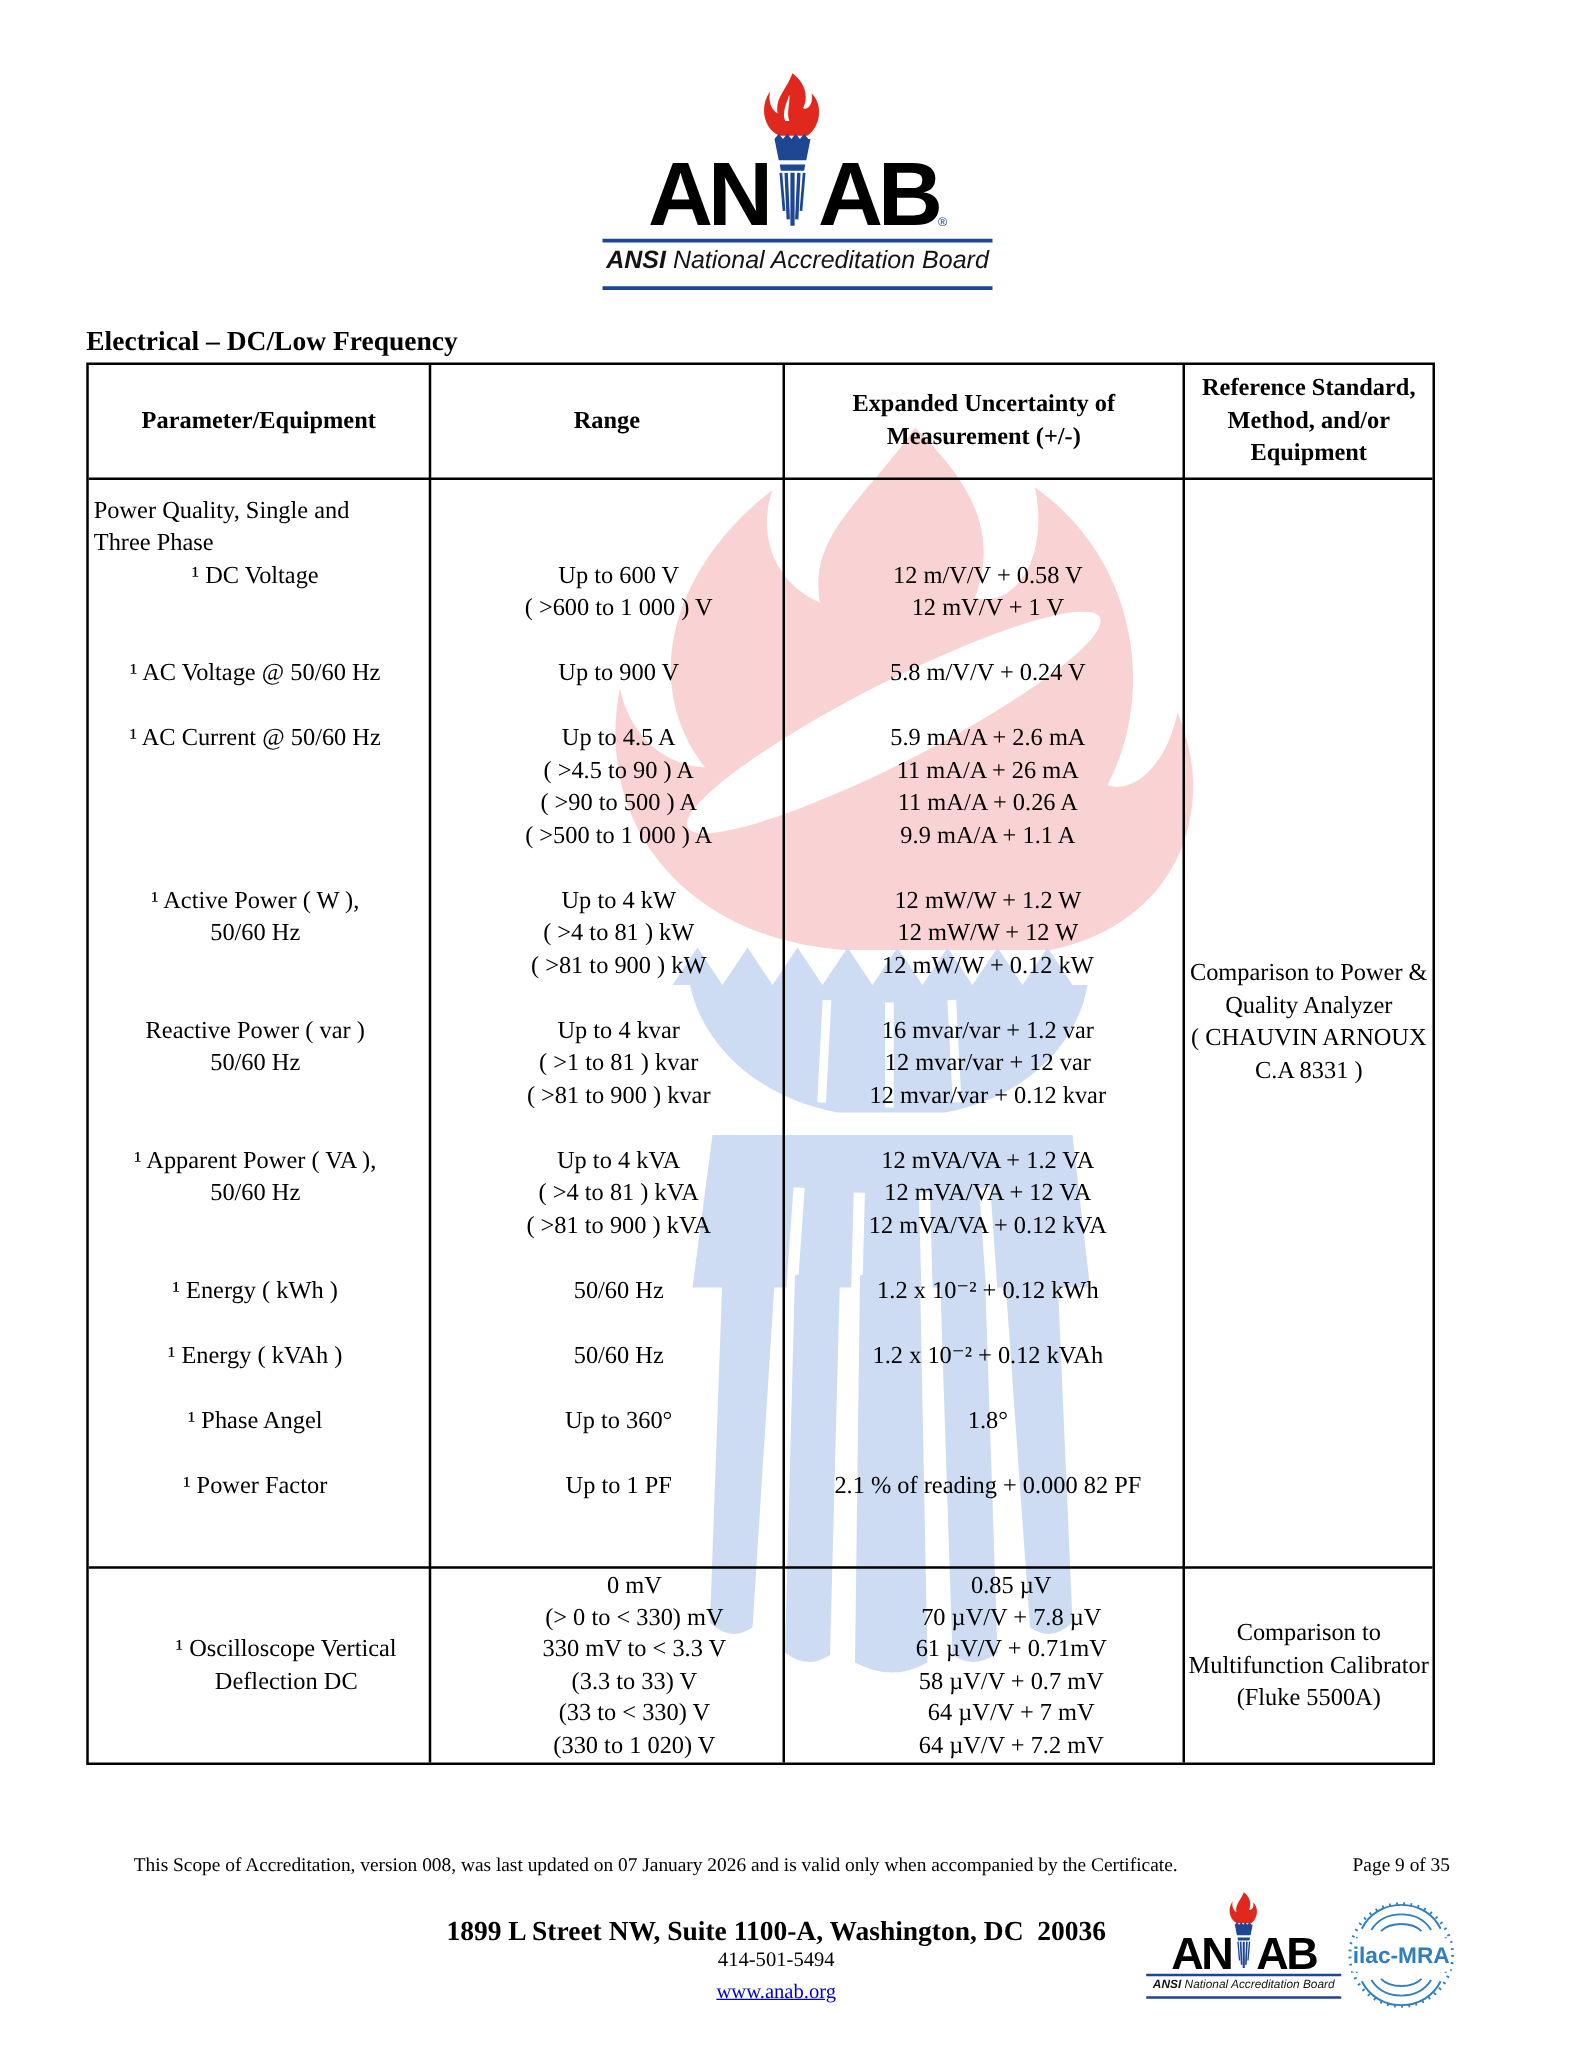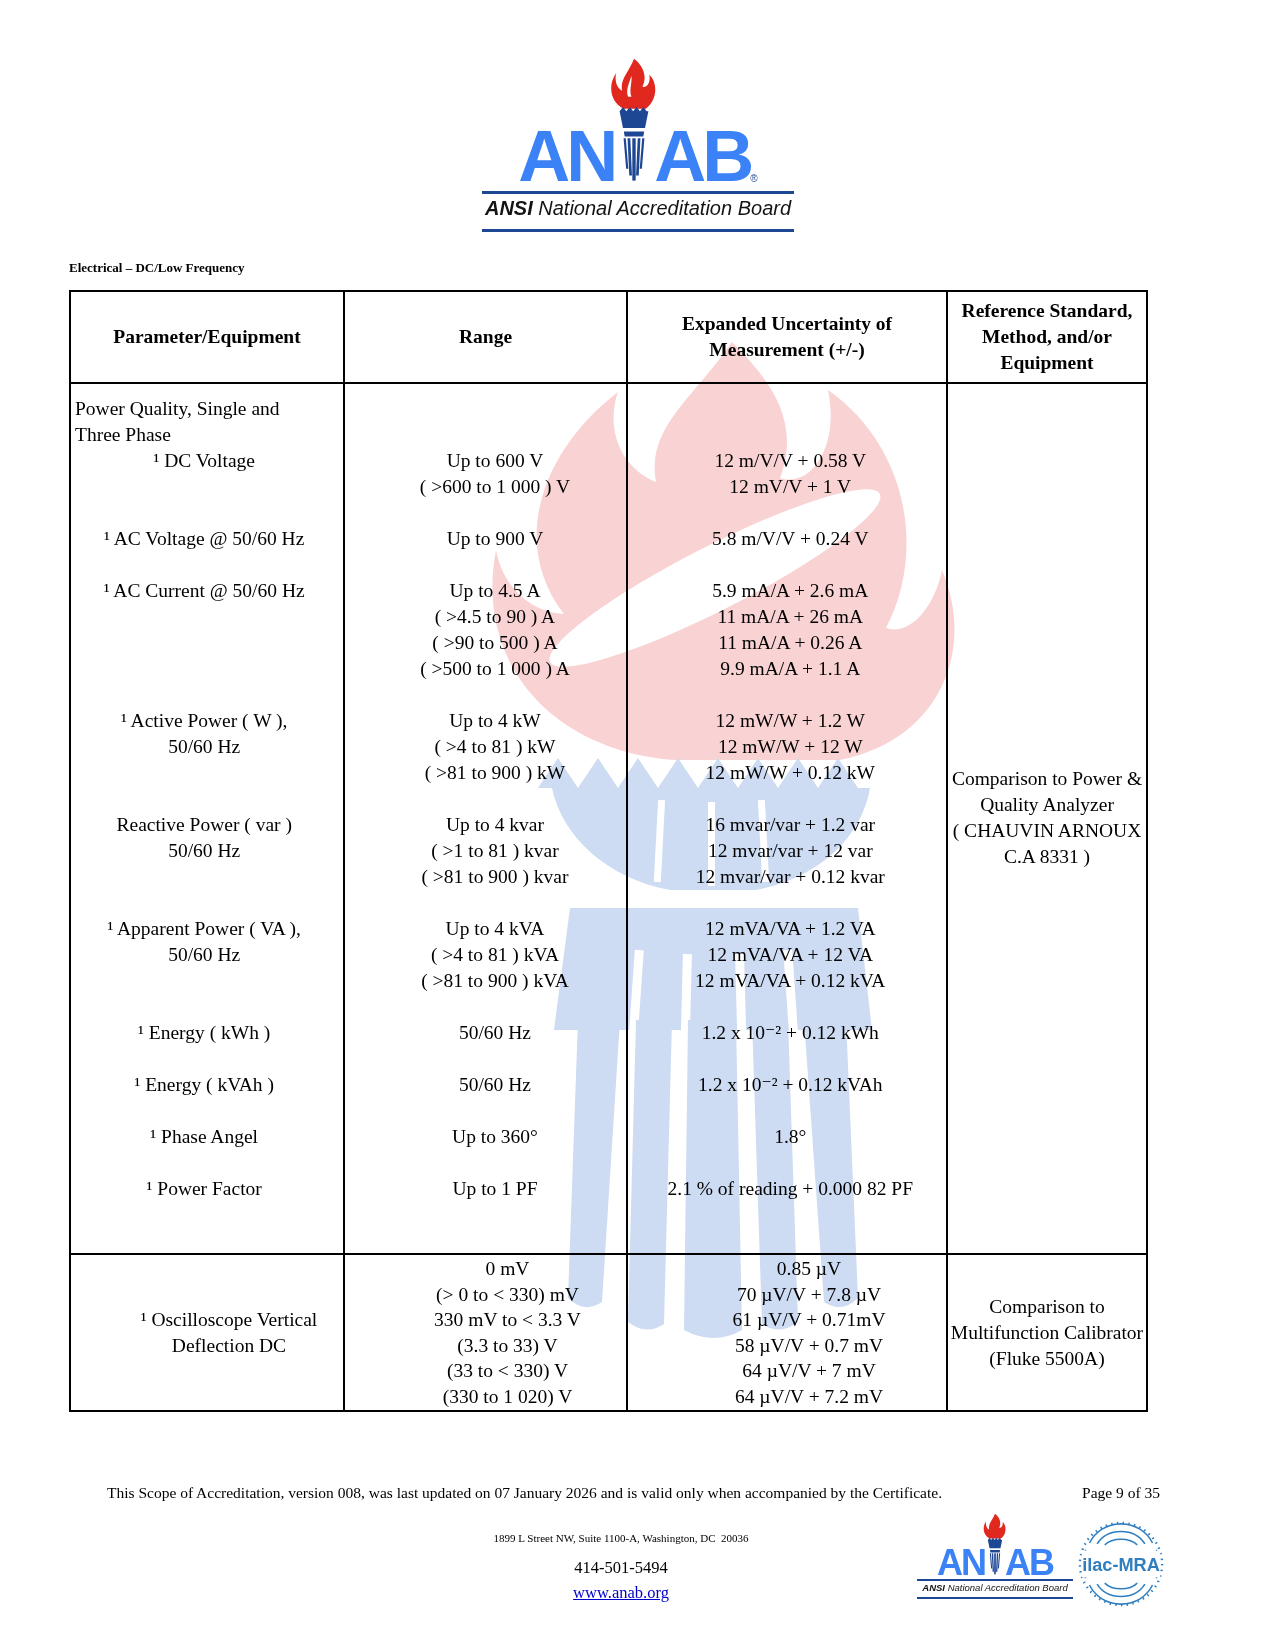--- a/index.html
+++ b/index.html
@@ -5,34 +5,34 @@
   html,body{margin:0;padding:0;background:#ffffff;}
   .page{
     position:relative;width:1275px;height:1650px;background:#fff;
     font-family:"Liberation Serif","DejaVu Serif",serif;color:#000;overflow:hidden;
   }
   
   .logo-block{position:absolute;left:482px;top:56px;width:312px;z-index:2;}
   .logo-row{display:flex;justify-content:center;align-items:flex-end;height:128px;}
   .logo-letters{
     font-family:"Liberation Sans","DejaVu Sans",sans-serif;font-weight:bold;
-    font-size:72px;line-height:0.76;color:#3b82f6;letter-spacing:-4px;
+    font-size:72px;line-height:0.76;color:#000000;letter-spacing:-4px;
   }
   .logo-torch{width:52px;height:127px;margin:0 -6px;flex:none;}
   .logo-reg{font-family:"Liberation Sans",sans-serif;font-size:10px;color:#1d4693;align-self:flex-end;}
   .logo-rule{height:3px;background:#1d4693;margin-top:7px;}
   .logo-tagline{
     font-family:"Liberation Sans","DejaVu Sans",sans-serif;font-style:italic;
     font-size:20px;color:#141414;padding:3px 0 2px;text-align:center;white-space:nowrap;
   }
   .tagline-bold{font-weight:bold;}
   
   .watermark{position:absolute;left:420px;top:330px;width:600px;height:1020px;z-index:0;}
   
-  .section-title{position:absolute;left:69px;top:260px;font-size:13px;font-weight:bold;z-index:1;}
+  .section-title{position:absolute;left:69px;top:260px;font-size:22px;font-weight:bold;z-index:1;}
   
   .acc-table{
     position:absolute;left:69px;top:290px;width:1079px;height:1122px;
     border:2px solid #000;box-sizing:border-box;z-index:1;
   }
   .vline{position:absolute;top:0;bottom:0;width:2px;background:#000;}
   .vl1{left:272px;} .vl2{left:555px;} .vl3{left:875px;}
   .hline{position:absolute;left:0;right:0;height:2px;background:#000;}
   .hl1{top:90px;} .hl2{top:961px;}
   .hcell{
@@ -59,21 +59,21 @@
   .r2-cell{position:absolute;top:963px;height:155px;box-sizing:border-box;padding-left:44px;}
   .r2-param{left:0;width:272px;display:flex;flex-direction:column;justify-content:center;align-items:center;}
   .r2-range{left:274px;width:281px;padding-top:1px;}
   .r2-unc{left:557px;width:318px;padding-top:1px;border-radius:12px;}
   .r2-cell .tline{line-height:25.5px;}
   
   .scope-line{
     position:absolute;left:107px;top:1484px;width:1053px;display:flex;
     justify-content:space-between;font-size:15.5px;z-index:1;
   }
-  .address{position:absolute;left:0;top:1532px;width:1242px;text-align:center;font-size:11px;white-space:pre-wrap;}
+  .address{position:absolute;left:0;top:1532px;width:1242px;text-align:center;font-size:22px;white-space:pre-wrap;font-weight:bold;}
   .phone{position:absolute;left:0;top:1558px;width:1242px;text-align:center;font-size:16.5px;}
   .weblink-row{position:absolute;left:0;top:1583px;width:1242px;text-align:center;font-size:16.5px;}
   .weblink{color:#0000cc;text-decoration:underline;cursor:pointer;}
   
   .logo-small{position:absolute;left:917px;top:1512px;width:156px;z-index:1;}
   .logo-small .logo-row{height:64px;}
   .logo-small .logo-letters{font-size:36px;letter-spacing:-2px;}
   .logo-small .logo-torch{width:26px;height:63px;margin:0 -3px;}
   .logo-small .logo-rule{height:2px;margin-top:3px;}
   .logo-small .logo-tagline{font-size:9.5px;padding:1px 0;}

